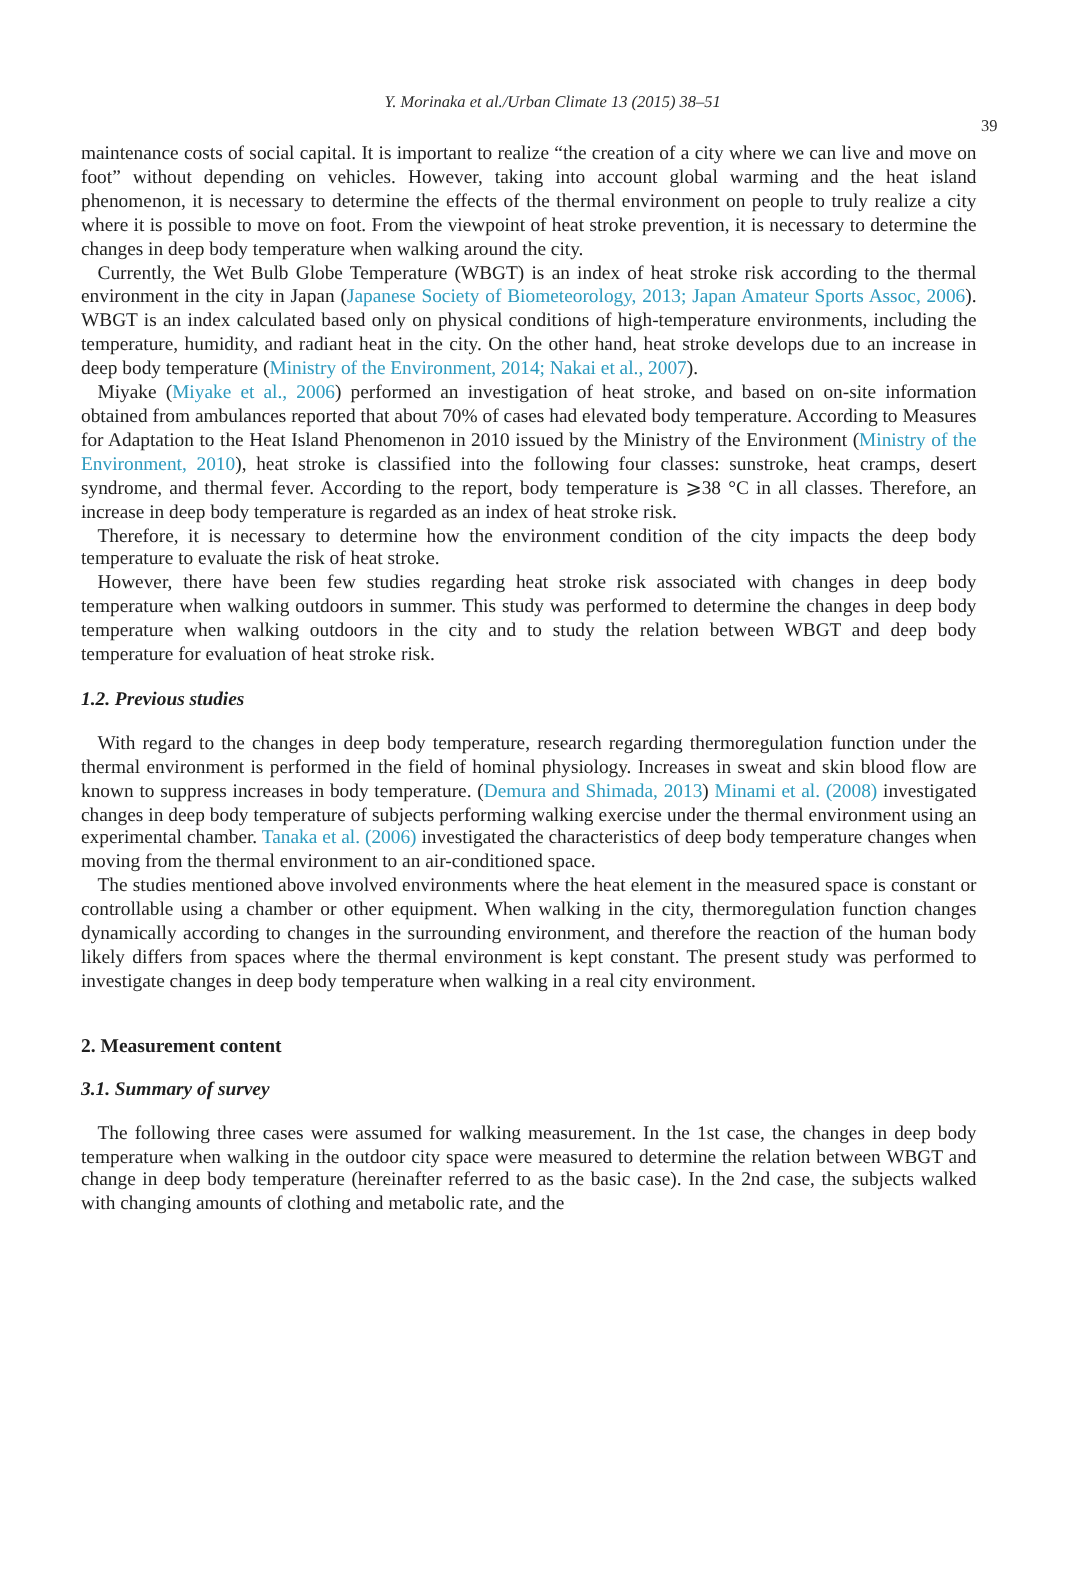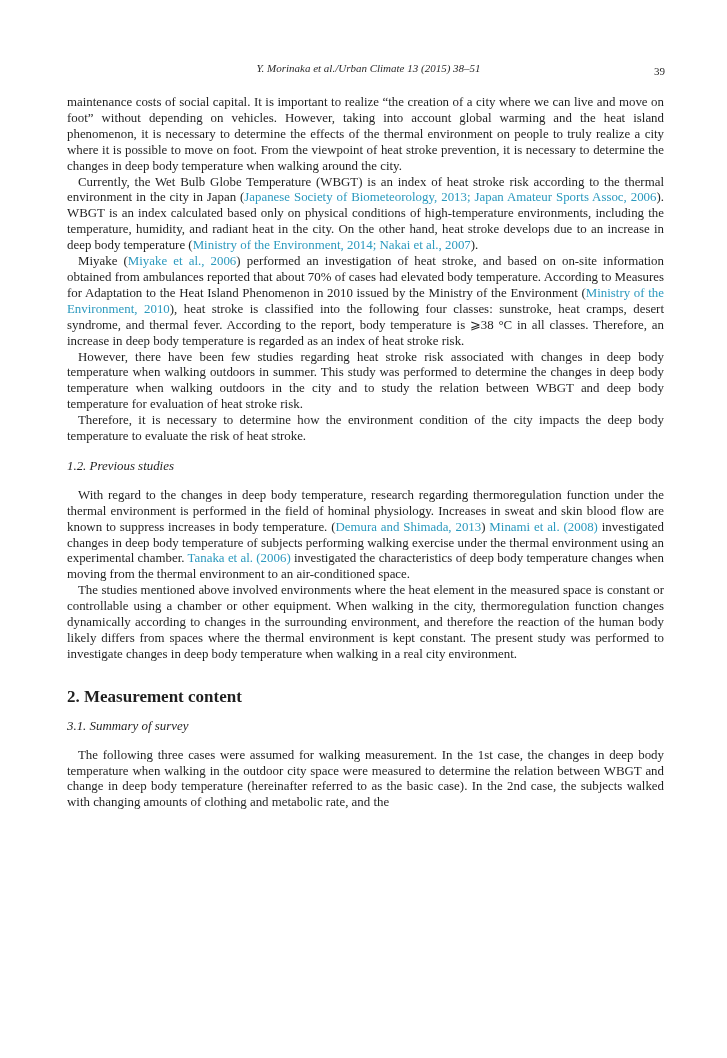--- a/index.html
+++ b/index.html
@@ -20,65 +20,65 @@
     font-size: 11px;
     color: #2b2b2b;
   }
   .running-title {
     text-align: center;
     font-style: italic;
   }
   .page-number {
     position: absolute;
     right: 2px;
-    top: 3px;
+    top: 16px;
     text-align: right;
   }
   .content {
     position: absolute;
     top: 95px;
-    left: 67px;
+    left: 54px;
     width: 597px;
     font-size: 12.9px;
     line-height: 15.9px;
     text-align: justify;
     color: #1f1f1f;
   }
   .content p {
     margin: 0;
     text-indent: 11px;
   }
   .content p.no-indent { text-indent: 0; }
   .h-italic {
     font-style: italic;
-    font-weight: normal;
+    font-weight: bold;
     font-size: 12.9px;
     margin: 14px 0 13px 0;
   }
   .h-bold {
     font-weight: bold;
-    font-size: 17px;
+    font-size: 13px;
     margin: 26px 0 0 0;
   }
   .cite { cursor: pointer; }
 </style>
 </head>
 <body>
 
 <div class="page">
   <div class="header">
     <div class="running-title">Y. Morinaka et al./Urban Climate 13 (2015) 38–51</div>
     <div class="page-number">39</div>
   </div>
   <div class="content" id="article-content" style="color: rgb(31, 31, 31);">
       <p class="no-indent">maintenance costs of social capital. It is important to realize “the creation of a city where we can live and move on foot” without depending on vehicles. However, taking into account global warming and the heat island phenomenon, it is necessary to determine the effects of the thermal environment on people to truly realize a city where it is possible to move on foot. From the viewpoint of heat stroke prevention, it is necessary to determine the changes in deep body temperature when walking around the city.</p>
       <p>Currently, the Wet Bulb Globe Temperature (WBGT) is an index of heat stroke risk according to the thermal environment in the city in Japan (<span class="cite" style="color: rgb(43, 153, 190);">Japanese Society of Biometeorology, 2013; Japan Amateur Sports Assoc, 2006</span>). WBGT is an index calculated based only on physical conditions of high-temperature environments, including the temperature, humidity, and radiant heat in the city. On the other hand, heat stroke develops due to an increase in deep body temperature (<span class="cite" style="color: rgb(43, 153, 190);">Ministry of the Environment, 2014; Nakai et al., 2007</span>).</p>
       <p>Miyake (<span class="cite" style="color: rgb(43, 153, 190);">Miyake et al., 2006</span>) performed an investigation of heat stroke, and based on on-site information obtained from ambulances reported that about 70% of cases had elevated body temperature. According to Measures for Adaptation to the Heat Island Phenomenon in 2010 issued by the Ministry of the Environment (<span class="cite" style="color: rgb(43, 153, 190);">Ministry of the Environment, 2010</span>), heat stroke is classified into the following four classes: sunstroke, heat cramps, desert syndrome, and thermal fever. According to the report, body temperature is ⩾38 °C in all classes. Therefore, an increase in deep body temperature is regarded as an index of heat stroke risk.</p>
+      <p>Therefore, it is necessary to determine how the environment condition of the city impacts the deep body temperature to evaluate the risk of heat stroke.</p>
       <p>However, there have been few studies regarding heat stroke risk associated with changes in deep body temperature when walking outdoors in summer. This study was performed to determine the changes in deep body temperature when walking outdoors in the city and to study the relation between WBGT and deep body temperature for evaluation of heat stroke risk.</p>
-      <p>Therefore, it is necessary to determine how the environment condition of the city impacts the deep body temperature to evaluate the risk of heat stroke.</p>
       <div class="h-italic">1.2. Previous studies</div>
       <p>With regard to the changes in deep body temperature, research regarding thermoregulation function under the thermal environment is performed in the field of hominal physiology. Increases in sweat and skin blood flow are known to suppress increases in body temperature. (<span class="cite" style="color: rgb(43, 153, 190);">Demura and Shimada, 2013</span>) <span class="cite" style="color: rgb(43, 153, 190);">Minami et al. (2008)</span> investigated changes in deep body temperature of subjects performing walking exercise under the thermal environment using an experimental chamber. <span class="cite" style="color: rgb(43, 153, 190);">Tanaka et al. (2006)</span> investigated the characteristics of deep body temperature changes when moving from the thermal environment to an air-conditioned space.</p>
       <p>The studies mentioned above involved environments where the heat element in the measured space is constant or controllable using a chamber or other equipment. When walking in the city, thermoregulation function changes dynamically according to changes in the surrounding environment, and therefore the reaction of the human body likely differs from spaces where the thermal environment is kept constant. The present study was performed to investigate changes in deep body temperature when walking in a real city environment.</p>
       <div class="h-bold">2. Measurement content</div>
       <div class="h-italic">3.1. Summary of survey</div>
       <p>The following three cases were assumed for walking measurement. In the 1st case, the changes in deep body temperature when walking in the outdoor city space were measured to determine the relation between WBGT and change in deep body temperature (hereinafter referred to as the basic case). In the 2nd case, the subjects walked with changing amounts of clothing and metabolic rate, and the</p>
     </div>
 </div>
 
 </body></html>

